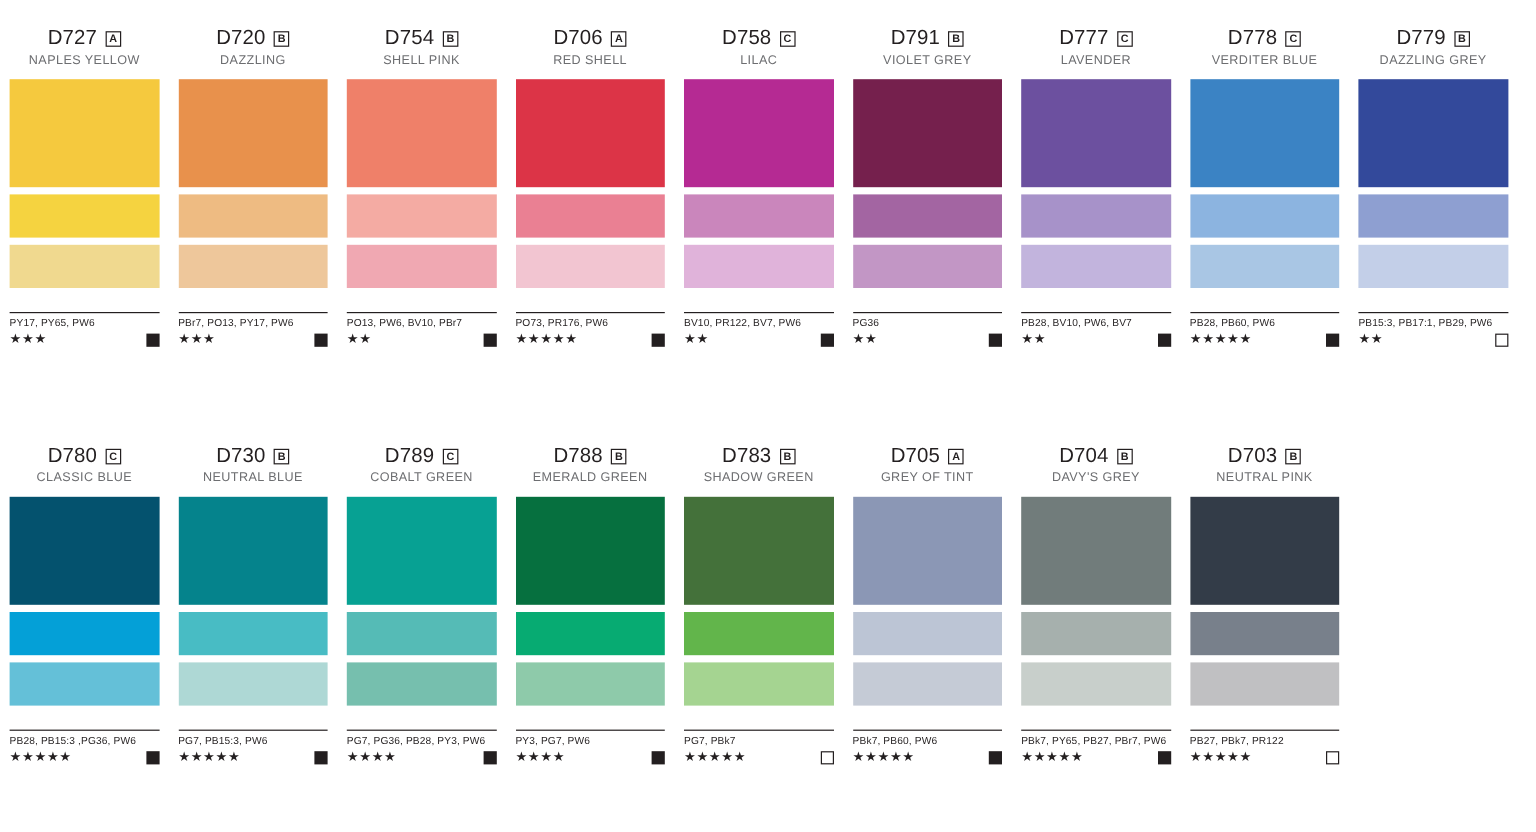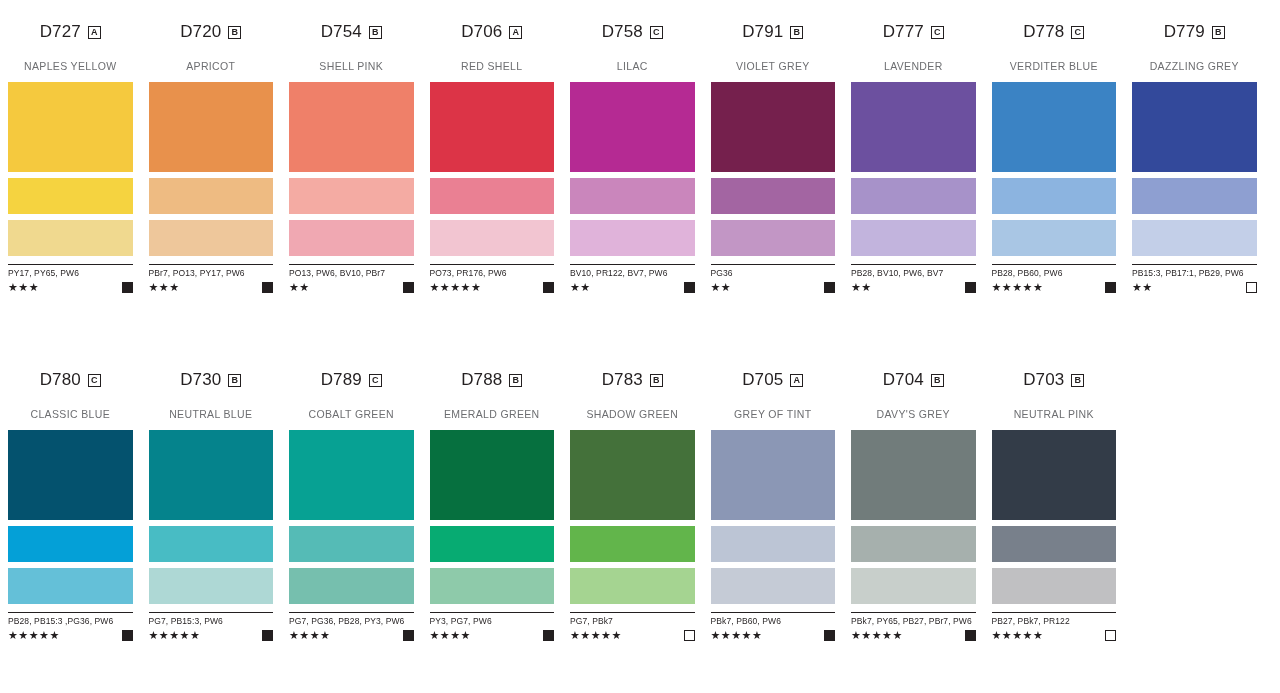--- a/index.html
+++ b/index.html
@@ -53,38 +53,38 @@
     font-size: 9px;
     line-height: 1;
     color: #231f20;
     font-weight: 700;
   }
   .sw-name {
     text-align: center;
     font-size: 10.5px;
     color: #6d6e71;
     letter-spacing: 0.35px;
-    margin-top: 18px;
+    margin-top: 2px;
     white-space: nowrap;
     height: 13px;
   }
 
   .tiles { margin-top: 9px; }
   .tile-main {
     height: 90px;
     width: 100%;
   }
   .tile-wash {
     height: 36px;
     width: 100%;
     margin-top: 6px;
   }
 
   .sw-foot {
-    margin-top: 8px;
+    margin-top: 20px;
   }
   .foot-rule {
     border-top: 1px solid #231f20;
     height: 0;
     margin-bottom: 3px;
   }
   .pigments {
     font-size: 8.5px;
     color: #231f20;
     letter-spacing: 0.1px;
@@ -151,21 +151,21 @@
             <span class="stars">★★★</span>
             <span class="opacity-mark opaque"></span>
           </div>
         </div>
       </div>
       <div class="swatch">
         <div class="sw-head">
           <span class="sw-code">D720</span>
           <span class="sw-series">B</span>
         </div>
-        <div class="sw-name">APRICOT</div>
+        <div class="sw-name">DAZZLING</div>
         <div class="tiles">
           <div class="tile-main" style="background: rgb(232, 145, 76);"></div>
           <div class="tile-wash" style="background: rgb(238, 187, 130);"></div>
           <div class="tile-wash" style="background: rgb(238, 199, 155);"></div>
         </div>
         <div class="sw-foot">
           <div class="foot-rule"></div>
           <div class="pigments">PBr7, PO13, PY17, PW6</div>
           <div class="foot-bottom">
             <span class="stars">★★★</span>

